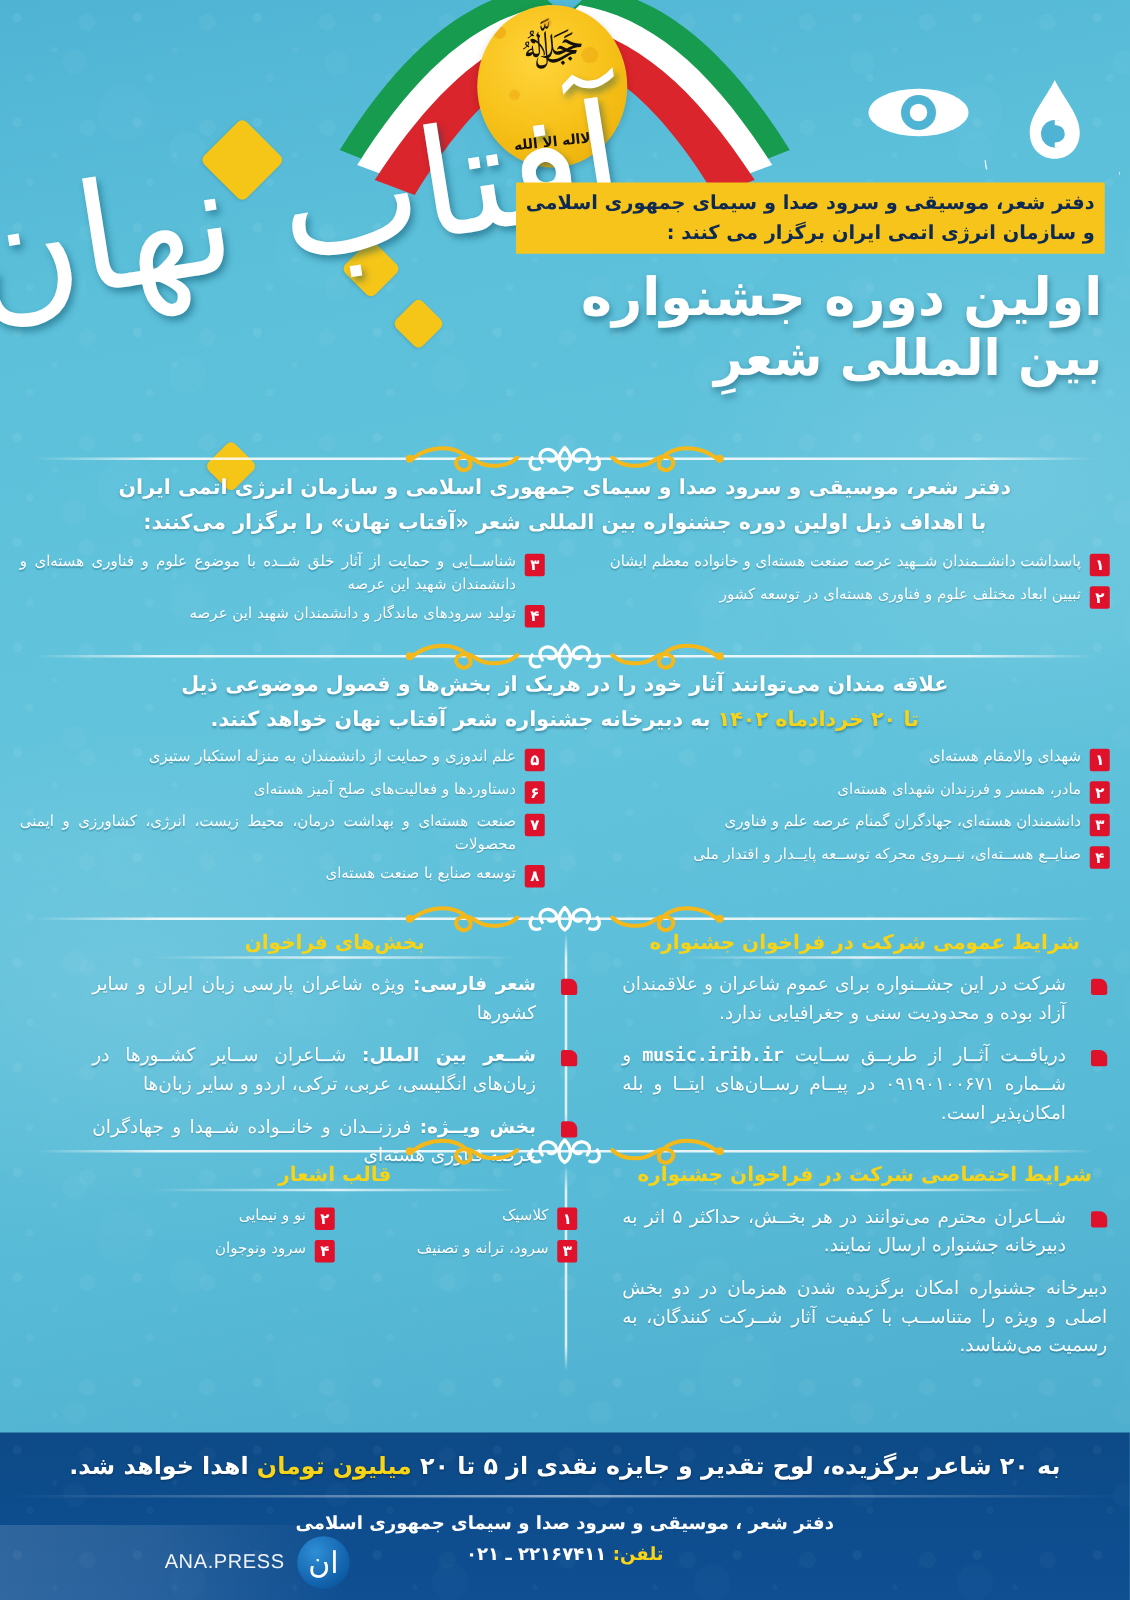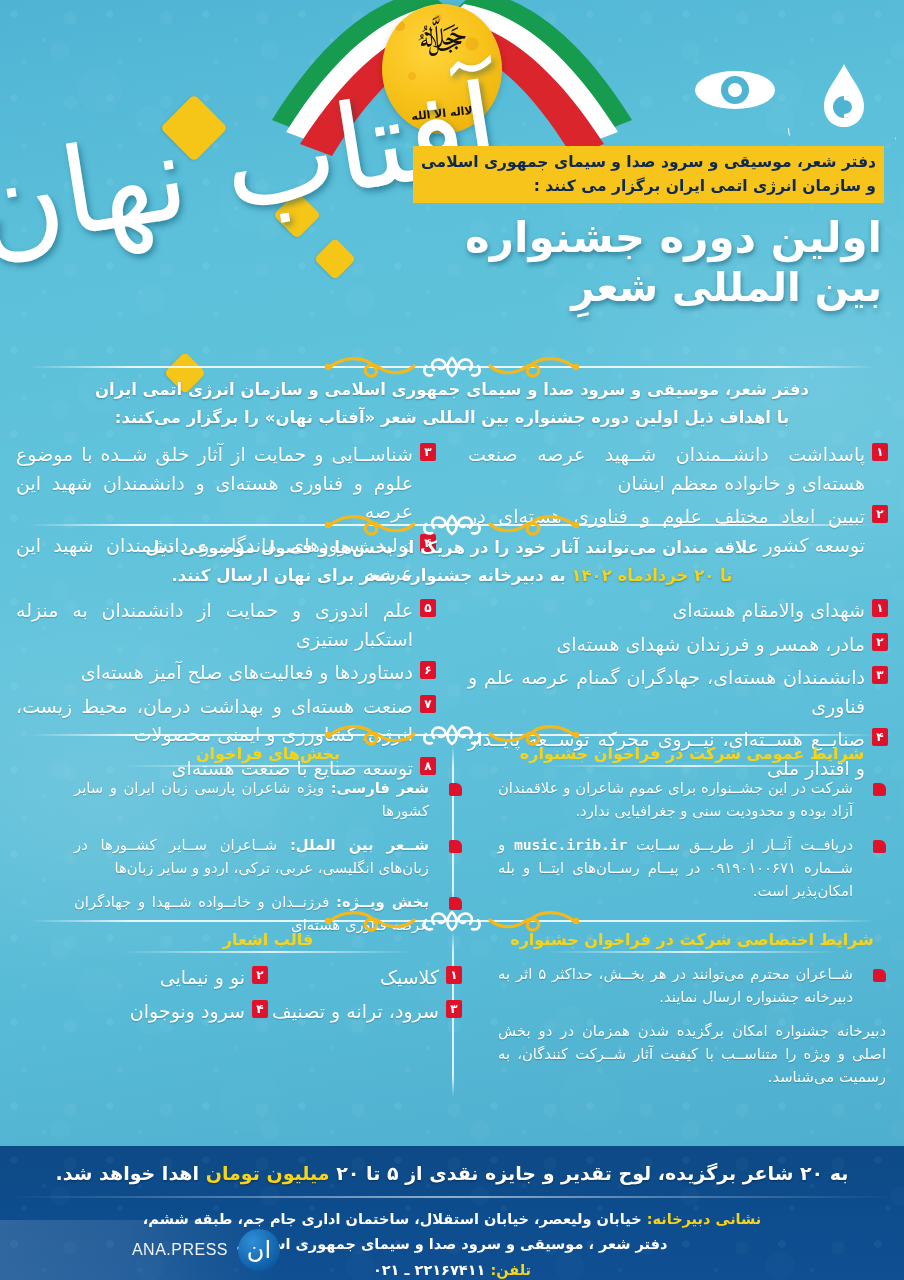--- a/index.html
+++ b/index.html
@@ -160,21 +160,21 @@
     text-align:center; padding:0 3px; margin-top:3px;
     border-radius:2px;
   }
   .sq{
     flex:0 0 auto;
     display:inline-block; width:13px; height:13px;
     background:#e0112b; margin-top:6px;
     border-radius:2px 6px 2px 2px;
   }
   .itxt{
-    color:#ffffff; font-size:19px; line-height:1.5;
+    color:#ffffff; font-size:12px; line-height:1.5;
     text-align:justify; text-shadow:0 1px 1px rgba(0,60,82,.3);
   }
 
   
   .pane-wrap{ position:absolute; left:0; width:904px; display:flex; }
   .pane{ width:424px; padding:0 18px; position:relative; }
   .vsep{
     position:absolute; left:452px; width:2px;
     background:linear-gradient(180deg, rgba(255,255,255,0), rgba(255,255,255,.8) 12%, rgba(255,255,255,.8) 88%, rgba(255,255,255,0));
   }
@@ -356,21 +356,21 @@
       <path d="M112 16 C106 8 116 2 122 8 C126 12 120 17 117 14 M130 4 C124 10 124 18 130 22 C136 18 136 10 130 4 M148 16 C154 8 144 2 138 8 C134 12 140 17 143 14" fill="none" stroke="#ffffff" stroke-width="2.6" stroke-linecap="round"></path>
       <path d="M104 12 C100 18 104 23 110 21 M156 12 C160 18 156 23 150 21" fill="none" stroke="#ffffff" stroke-width="2.6" stroke-linecap="round"></path>
     </svg>
   </div>
 
   <div class="block" style="top:534px">
     <div class="sec-head-white" style="padding:0 32px 6px">
       <div>علاقه مندان می‌توانند آثار خود را در هریک از بخش‌ها و فصول موضوعی ذیل</div>
       <div>
         <span class="hl">تا ۲۰ خردادماه ۱۴۰۲</span>
-        <span>به دبیرخانه جشنواره شعر برای نهان ارسال کنند.</span>
+        <span>به دبیرخانه جشنواره شعر آفتاب نهان خواهد کنند.</span>
       </div>
     </div>
     <div class="cols">
       <div class="col">
         <ul class="numlist">
           <li>
             <span class="badge">۱</span>
             <span class="itxt">شهدای والامقام هسته‌ای</span>
           </li>
           <li>
@@ -534,24 +534,20 @@
 
     <div class="prize">
       <span>به ۲۰ شاعر برگزیده، لوح تقدیر و جایزه نقدی از ۵ تا ۲۰</span>
       <span class="hl">میلیون تومان</span>
       <span>اهدا خواهد شد.</span>
     </div>
 
     <div class="fsep"></div>
 
     <div class="addr">
-      <div>
-        <span class="lbl">نشانی دبیرخانه:</span>
-        <span>خیابان ولیعصر، خیابان استقلال، ساختمان اداری جام جم، طبقه ششم،</span>
-      </div>
       <div>دفتر شعر ، موسیقی و سرود صدا و سیمای جمهوری اسلامی</div>
       <div>
         <span class="lbl">تلفن:</span>
         <span>۲۲۱۶۷۴۱۱ ـ ۰۲۱</span>
       </div>
     </div>
 
     <div class="brand">
       <div class="mark">
           <span>ان</span>

